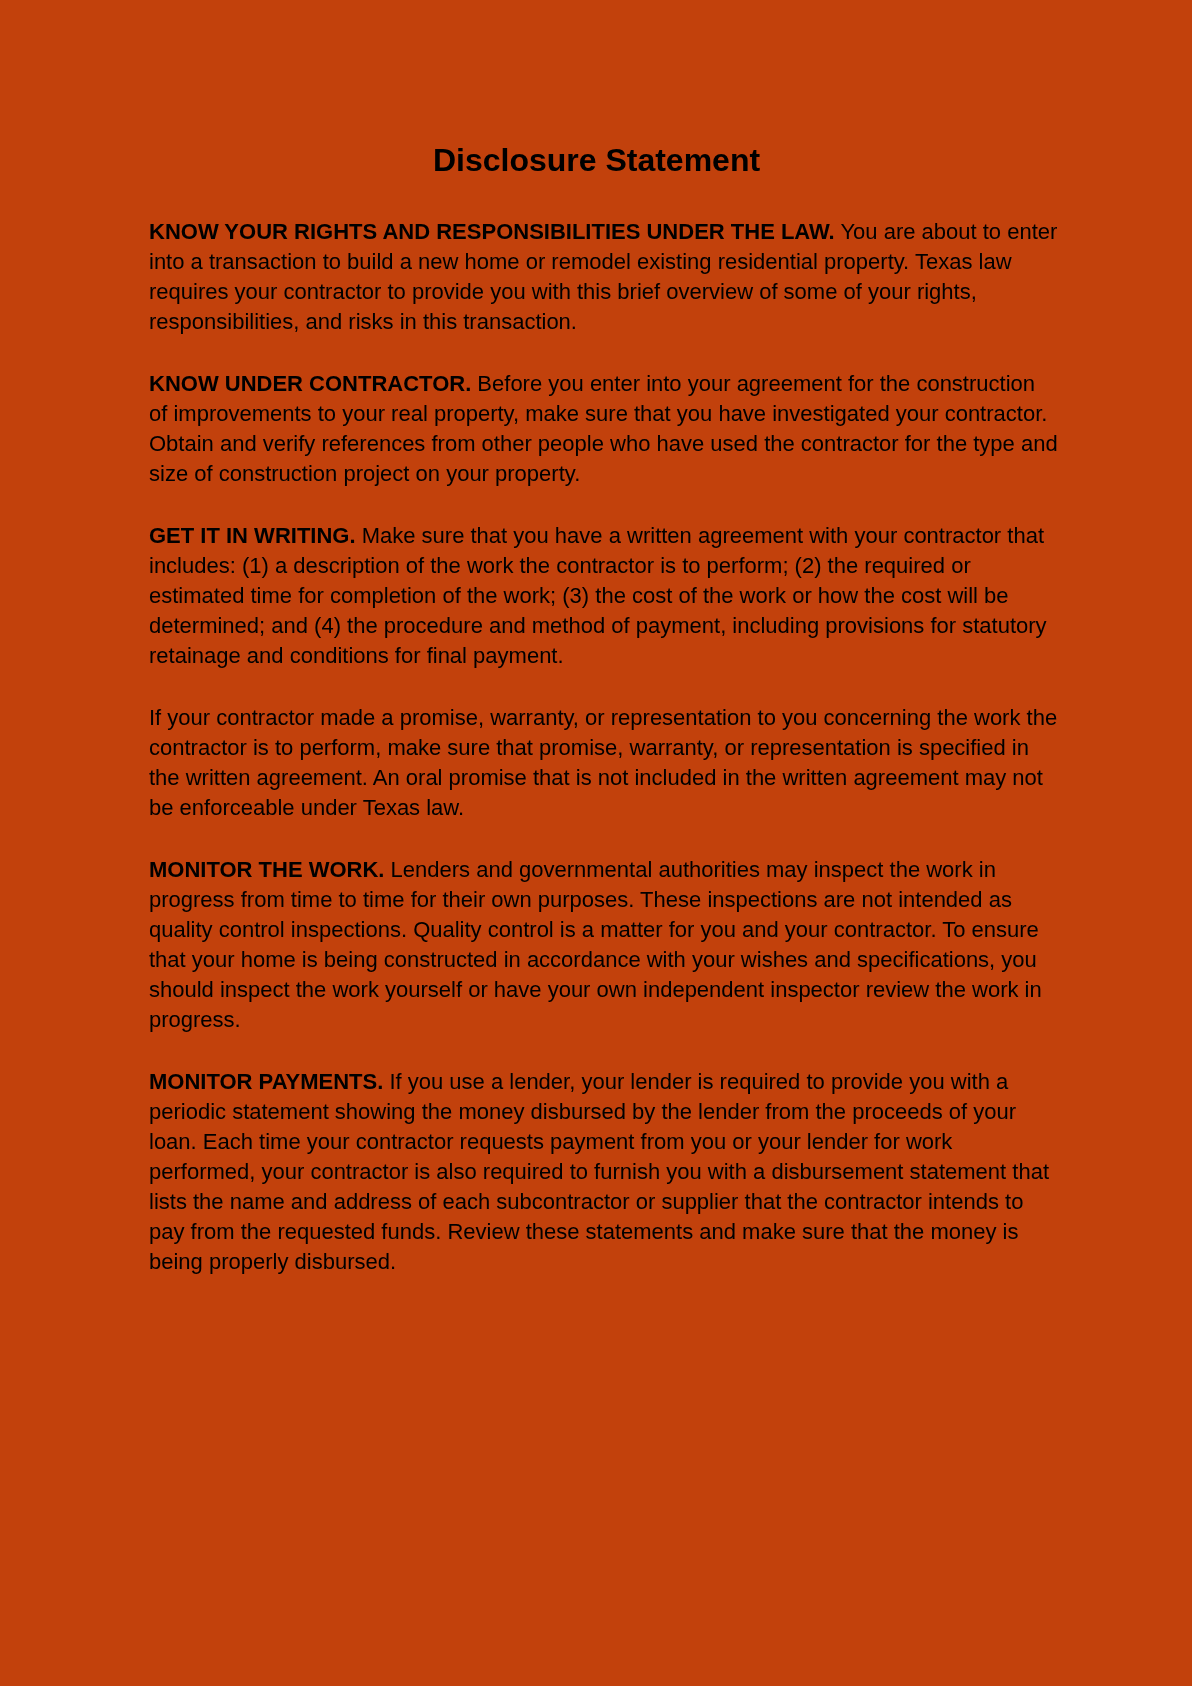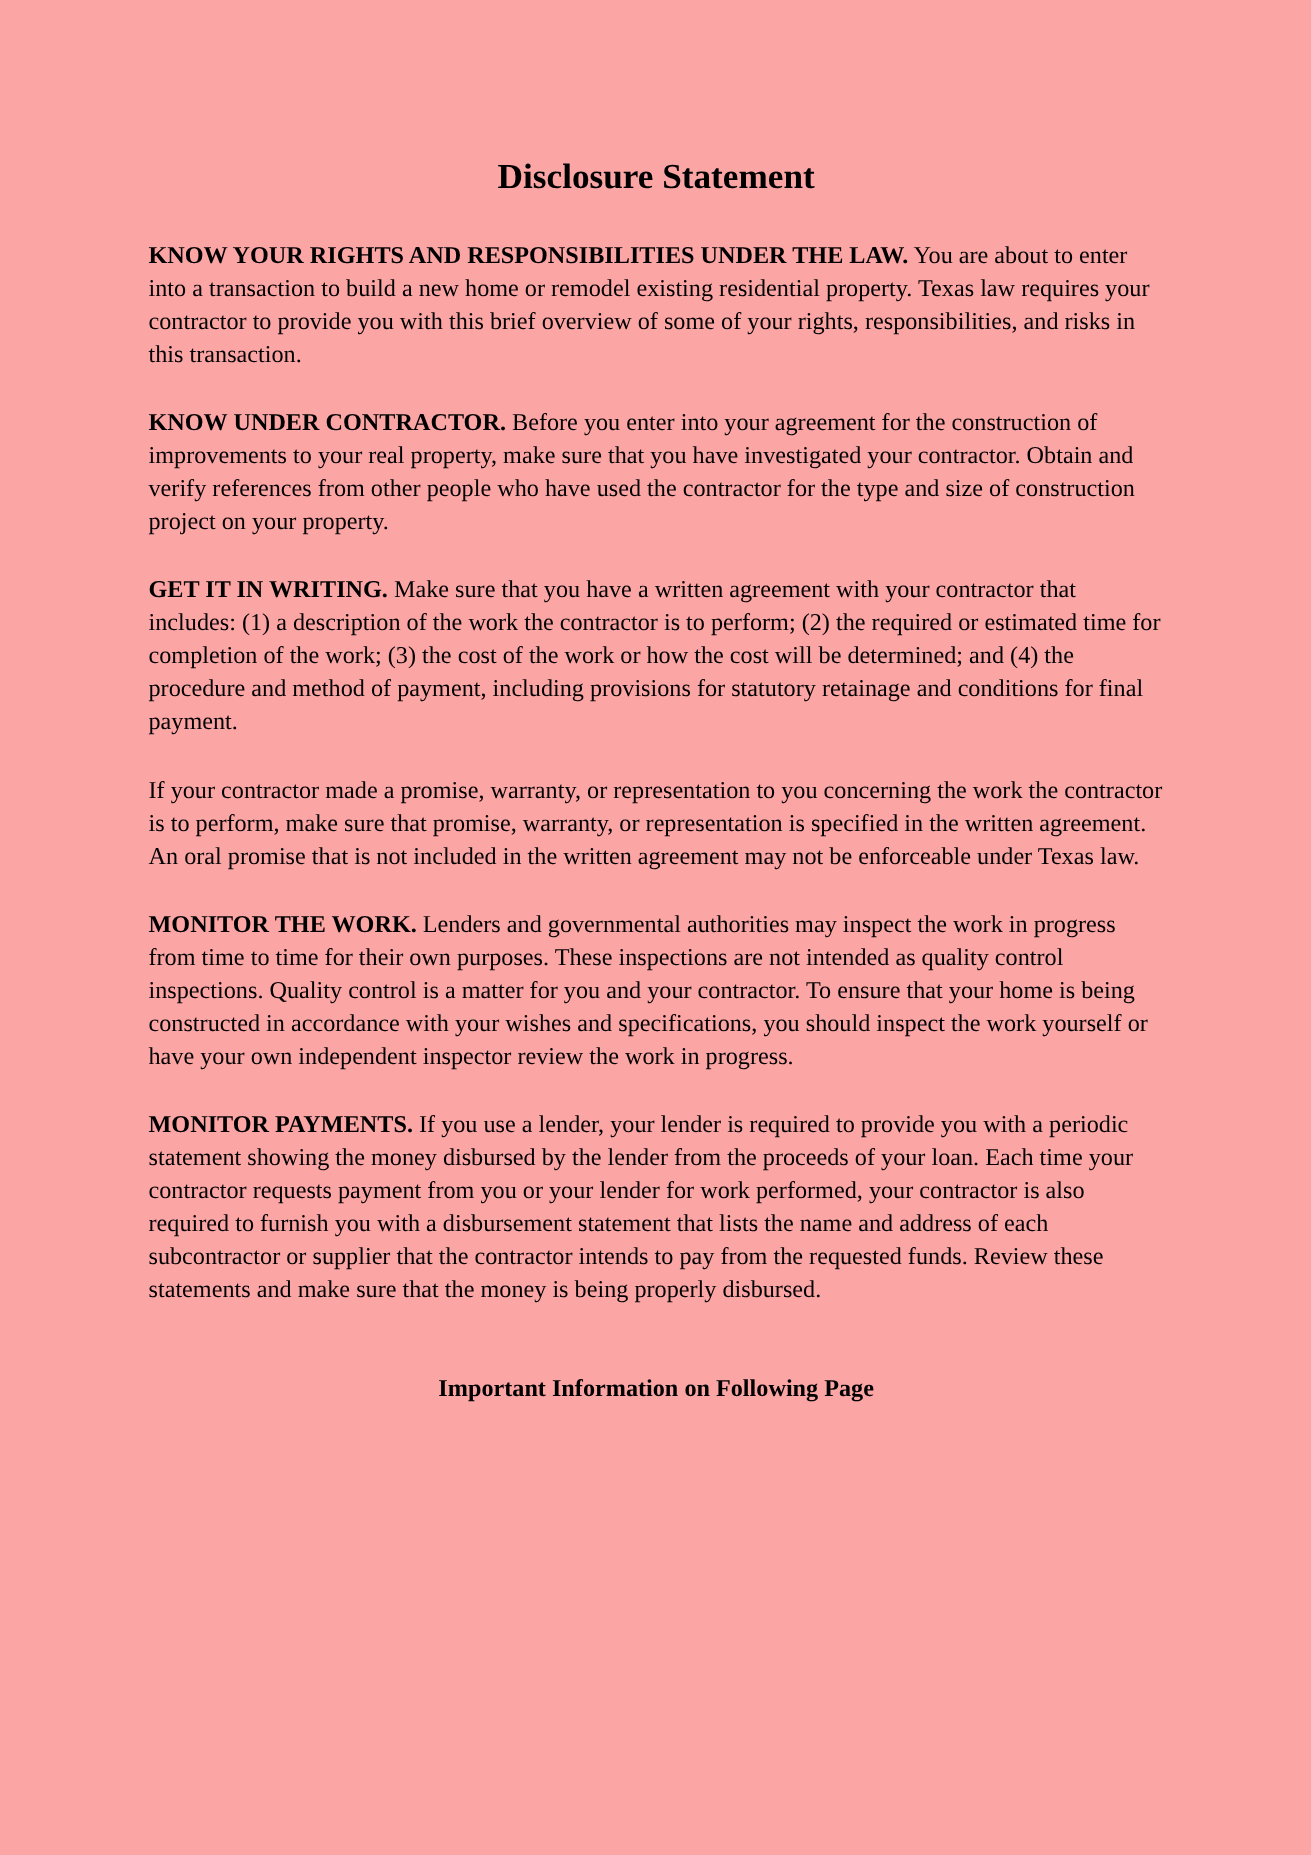--- a/index.html
+++ b/index.html
@@ -4,39 +4,39 @@
 <style>
   html, body {
     margin: 0;
     padding: 0;
     background: #ffffff;
   }
   .page {
     width: 1192px;
     height: 1686px;
     margin: 0 auto;
-    background: #fca5a5;
+    background: #c2410c;
     box-sizing: border-box;
     padding: 141px 134px 0 135px;
     color: #000000;
-    font-family: Liberation Serif, serif;
+    font-family: Liberation Sans, sans-serif;
     overflow: hidden;
   }
   .doc-title {
     font-size: 32px;
     font-weight: bold;
     text-align: center;
     line-height: 38px;
     margin: 0 0 38px 0;
     letter-spacing: 0;
   }
   .doc-paragraph {
     font-size: 22px;
     line-height: 30px;
-    margin: 0 0 32px 0;
+    margin: 0 0 32px 14px;
     text-align: left;
   }
   .doc-paragraph .para-heading {
     font-weight: bold;
   }
   .doc-footer {
     font-size: 22px;
     line-height: 30px;
     font-weight: bold;
     text-align: center;
@@ -56,15 +56,14 @@
   <p class="doc-paragraph"><strong class="para-heading">KNOW UNDER CONTRACTOR.</strong><span> Before you enter into your agreement for the construction of improvements to your real property, make sure that you have investigated your contractor. Obtain and verify references from other people who have used the contractor for the type and size of construction project on your property.</span></p>
 
   <p class="doc-paragraph"><strong class="para-heading">GET IT IN WRITING.</strong><span> Make sure that you have a written agreement with your contractor that includes: (1) a description of the work the contractor is to perform; (2) the required or estimated time for completion of the work; (3) the cost of the work or how the cost will be determined; and (4) the procedure and method of payment, including provisions for statutory retainage and conditions for final payment.</span></p>
 
   <p class="doc-paragraph"><strong class="para-heading"></strong><span>If your contractor made a promise, warranty, or representation to you concerning the work the contractor is to perform, make sure that promise, warranty, or representation is specified in the written agreement. An oral promise that is not included in the written agreement may not be enforceable under Texas law.</span></p>
 
   <p class="doc-paragraph"><strong class="para-heading">MONITOR THE WORK.</strong><span> Lenders and governmental authorities may inspect the work in progress from time to time for their own purposes. These inspections are not intended as quality control inspections. Quality control is a matter for you and your contractor. To ensure that your home is being constructed in accordance with your wishes and specifications, you should inspect the work yourself or have your own independent inspector review the work in progress.</span></p>
 
   <p class="doc-paragraph"><strong class="para-heading">MONITOR PAYMENTS.</strong><span> If you use a lender, your lender is required to provide you with a periodic statement showing the money disbursed by the lender from the proceeds of your loan. Each time your contractor requests payment from you or your lender for work performed, your contractor is also required to furnish you with a disbursement statement that lists the name and address of each subcontractor or supplier that the contractor intends to pay from the requested funds. Review these statements and make sure that the money is being properly disbursed.</span></p>
 
-  <div class="doc-footer">Important Information on Following Page</div>
 
 </div>
 
 </body></html>

